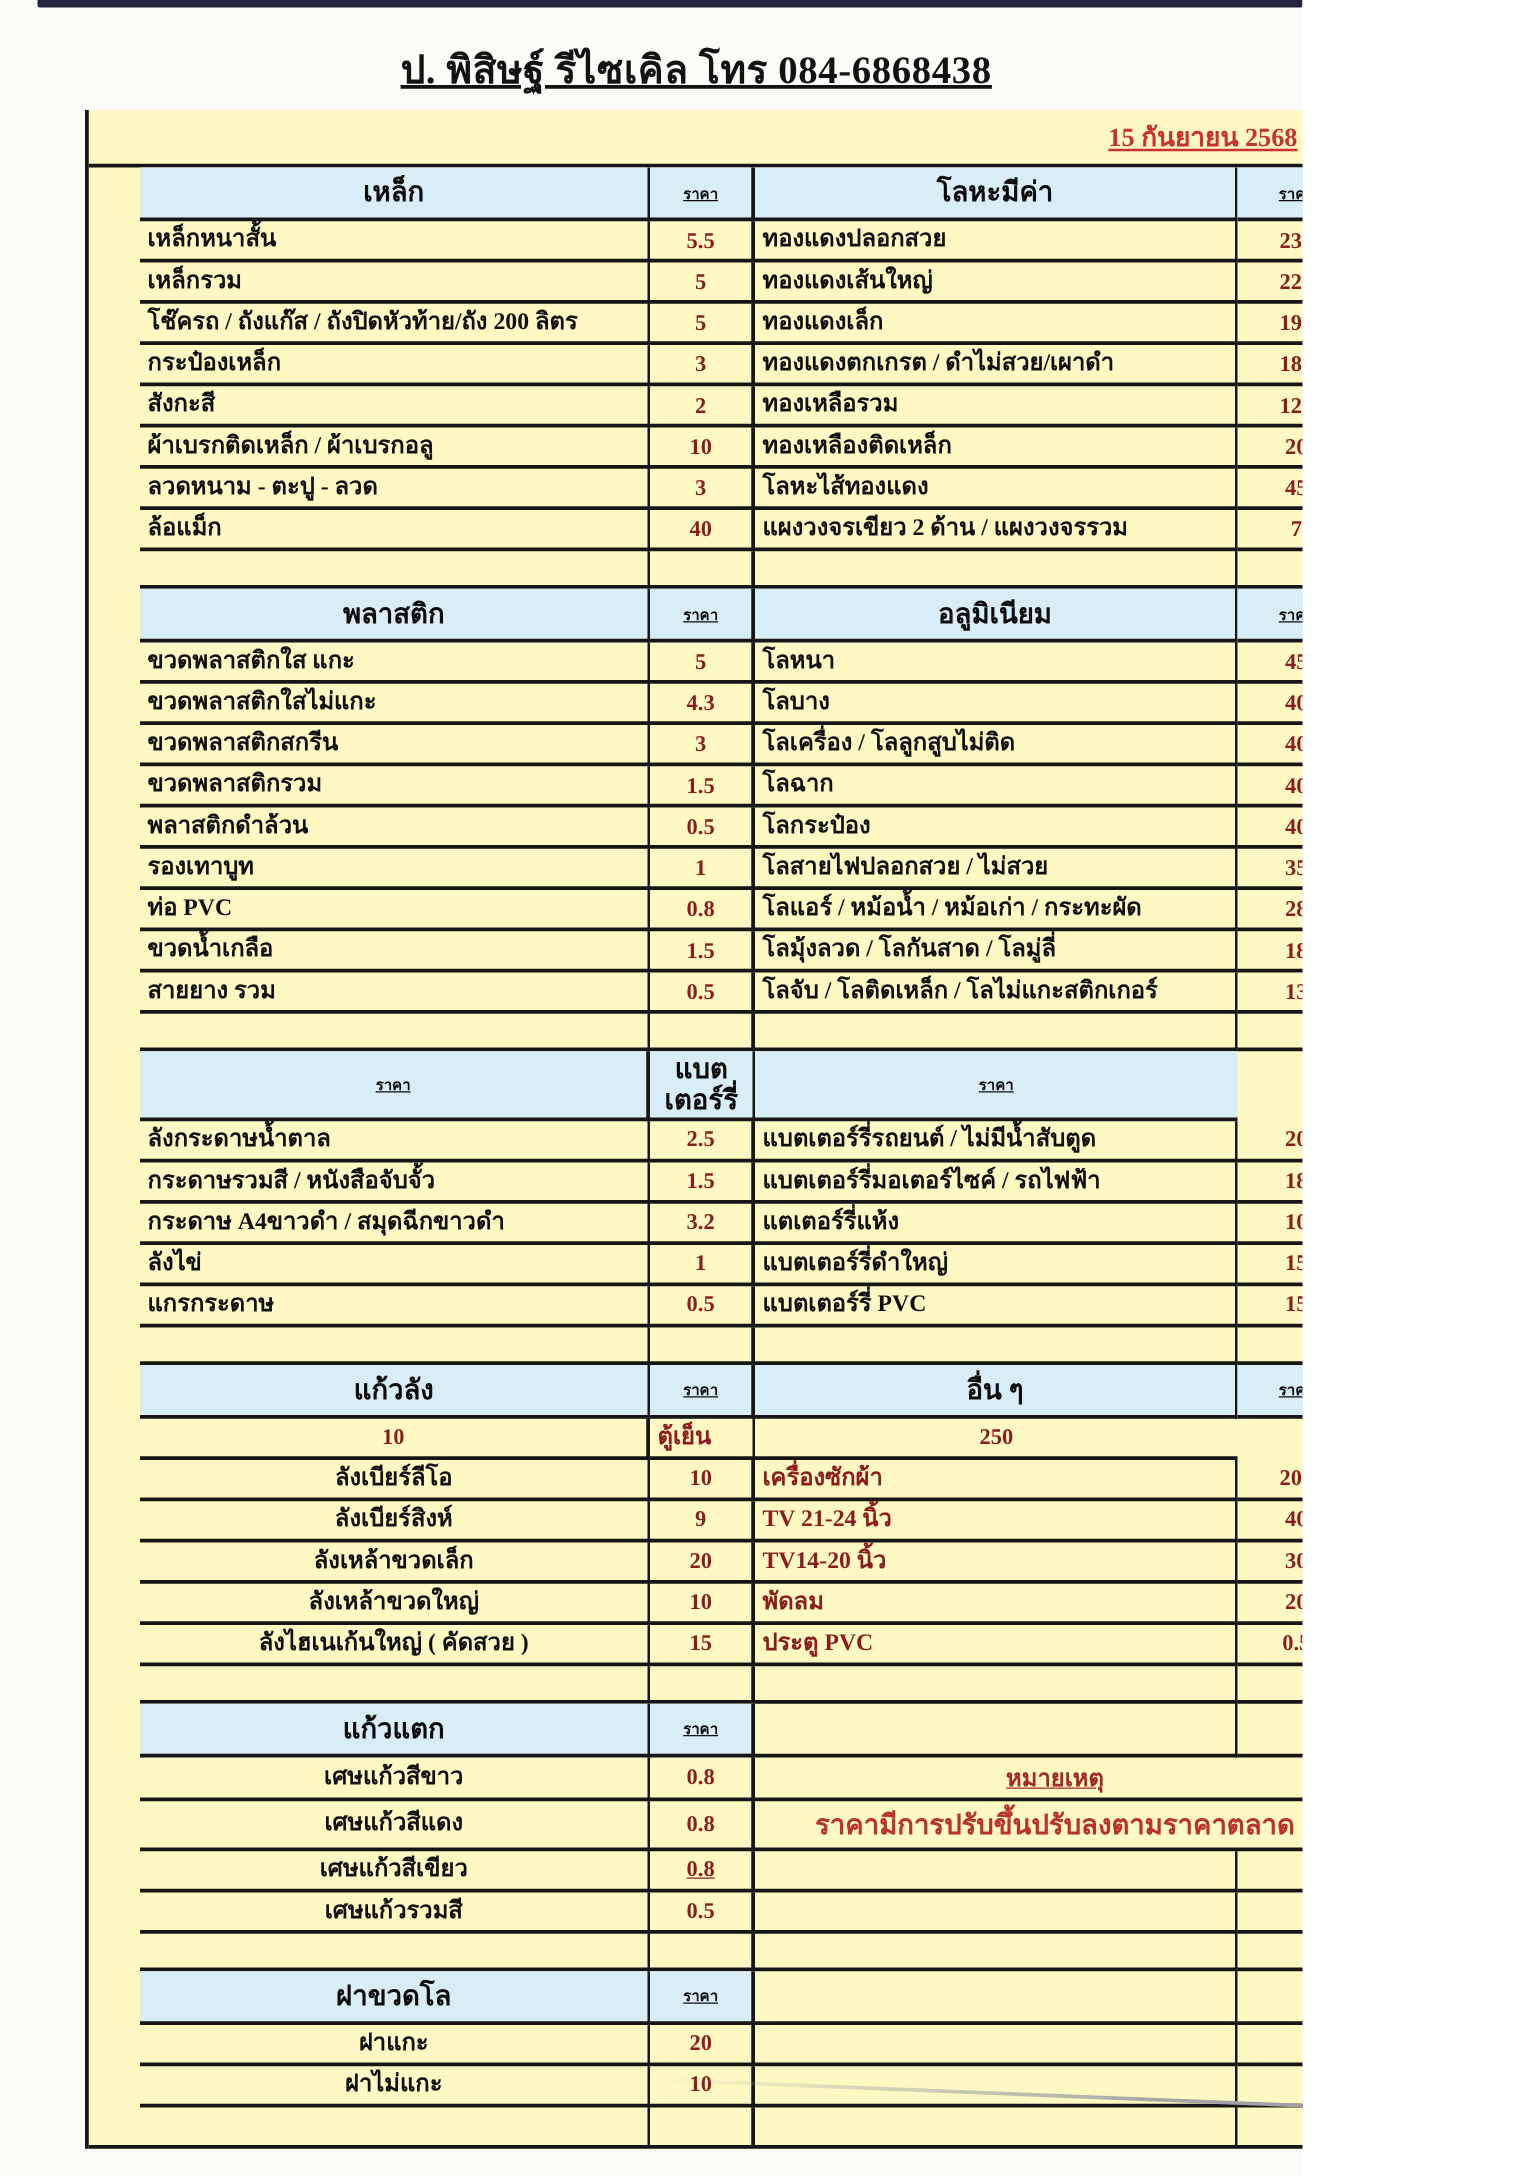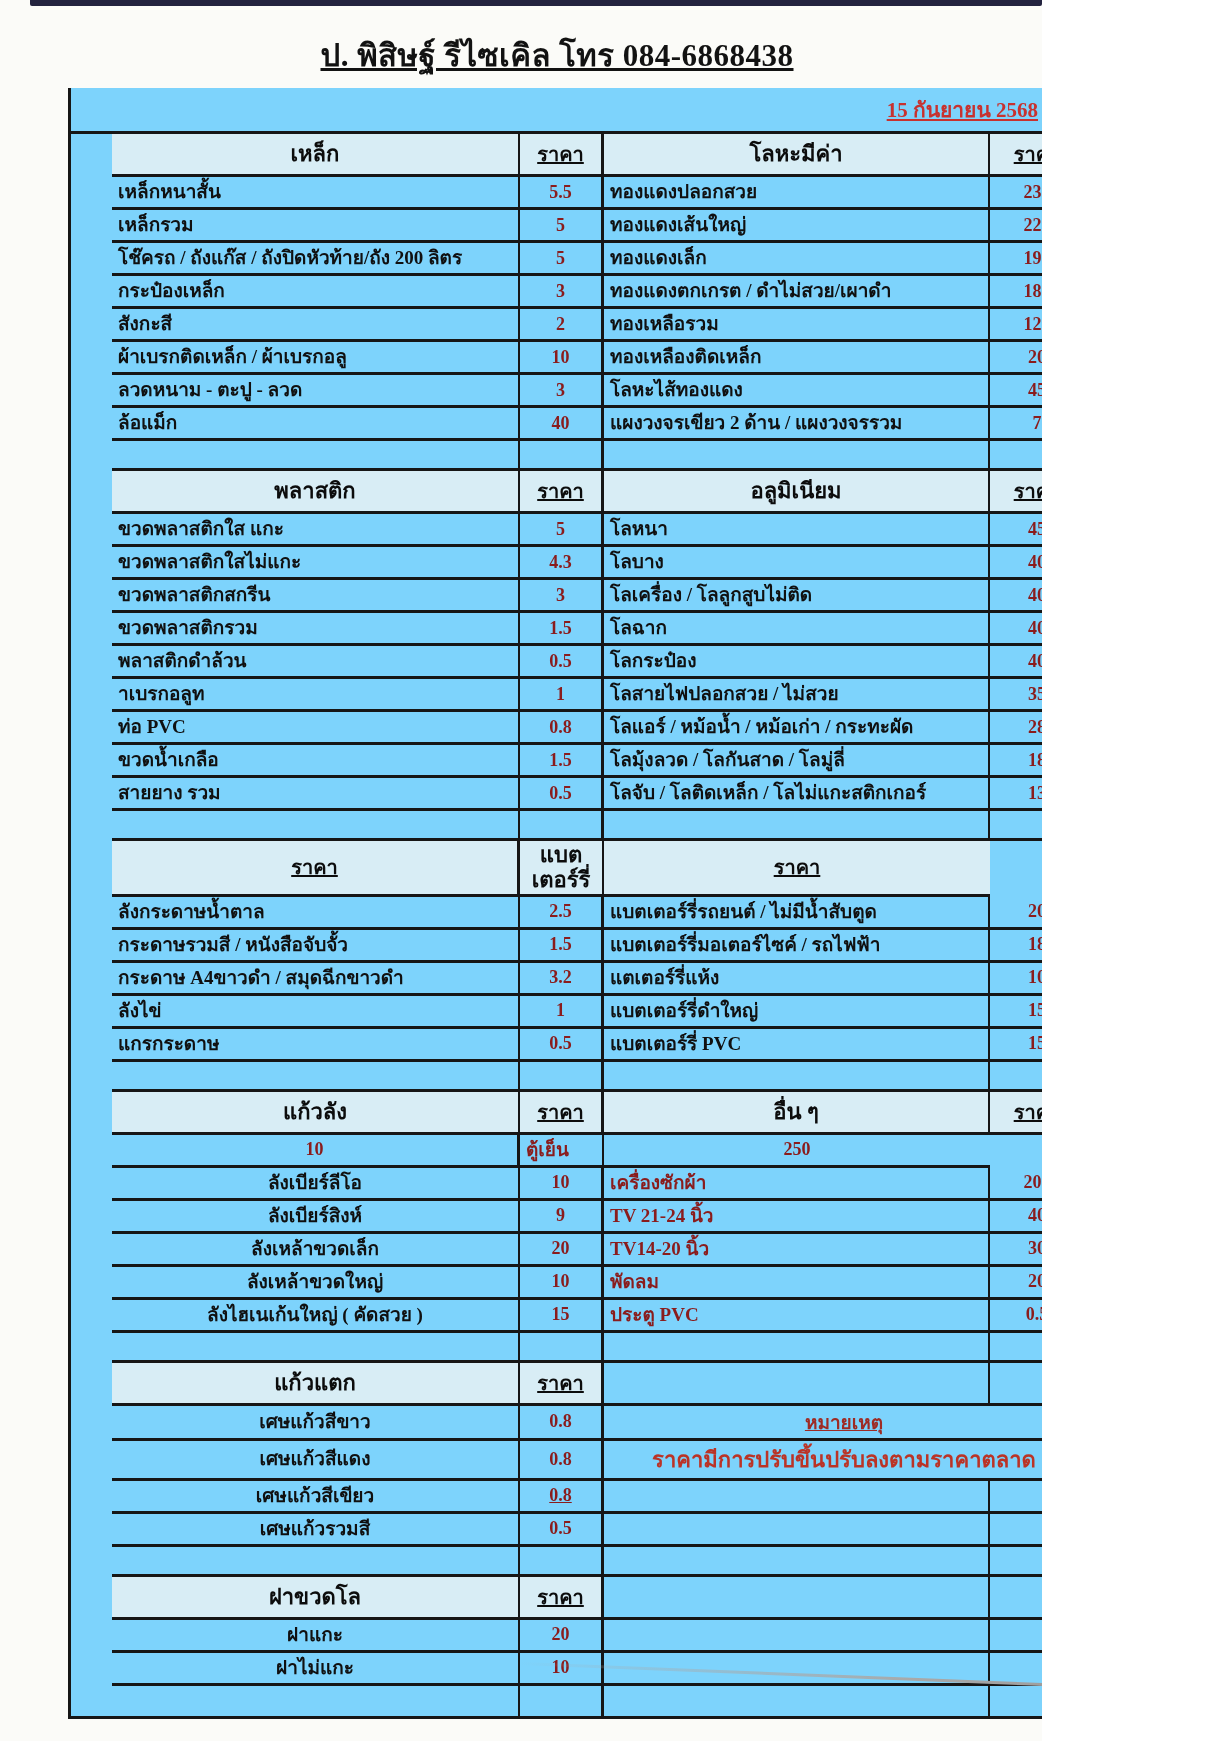--- a/index.html
+++ b/index.html
@@ -22,21 +22,21 @@
     display:inline-block;
     font-size:31px;font-weight:bold;color:#121212;
     text-decoration:underline;
     letter-spacing:.5px;
   }
   .table-frame{
     position:absolute;top:88px;left:68px;width:978px;
     border-left:3px solid var(--line);
     border-right:3px solid var(--line);
     box-sizing:border-box;
-    background:#7dd3fc;
+    background:#fef9c3;
   }
   .date-row{
     height:43px;display:flex;justify-content:flex-end;align-items:center;
     padding-right:5px;
   }
   .date-row span{
     color:var(--accent-red);font-weight:bold;font-size:21px;
     text-decoration:underline;
   }
   .grid{
@@ -60,21 +60,21 @@
     font-weight:bold;font-size:19px;color:#101010;
     padding:1px 6px;line-height:1.15;
   }
   .align-center{justify-content:center;text-align:center;}
   .c-price{justify-content:center;text-align:center;}
   .c-price span{
     color:var(--price);font-weight:bold;font-size:18px;
   }
   .c-header span{font-size:22px;font-weight:bold;color:#0c0c0c;padding:1px 4px;}
   .c-header{justify-content:center;text-align:center;}
-  .price-head span{text-decoration:underline;color:#0c0c0c;font-size:20px;}
+  .price-head span{text-decoration:underline;color:#0c0c0c;font-size:12px;}
   .red-label span{color:var(--price);}
   .u span{text-decoration:underline;}
   .merged{grid-column:3/5;justify-content:center;text-align:center;}
   .note-title span{
     color:var(--note-title);font-weight:bold;font-size:19px;
     text-decoration:underline;padding:1px 4px;
   }
   .note-body span{
     color:var(--note-body);font-weight:bold;font-size:22px;padding:1px 4px;
   }
@@ -310,21 +310,21 @@
           </div>
           <div class="cell dcell c-item b-r ">
             <span>โลกระป๋อง</span>
           </div>
           <div class="cell dcell c-price">
             <span>40</span>
           </div>
         </div>
         <div class="row">
           <div class="cell dcell c-item b-r ">
-            <span>าเบรกอลูท</span>
+            <span>รองเทาบูท</span>
           </div>
           <div class="cell dcell c-price div-mid">
             <span>1</span>
           </div>
           <div class="cell dcell c-item b-r ">
             <span>โลสายไฟปลอกสวย / ไม่สวย</span>
           </div>
           <div class="cell dcell c-price">
             <span>35</span>
           </div>

